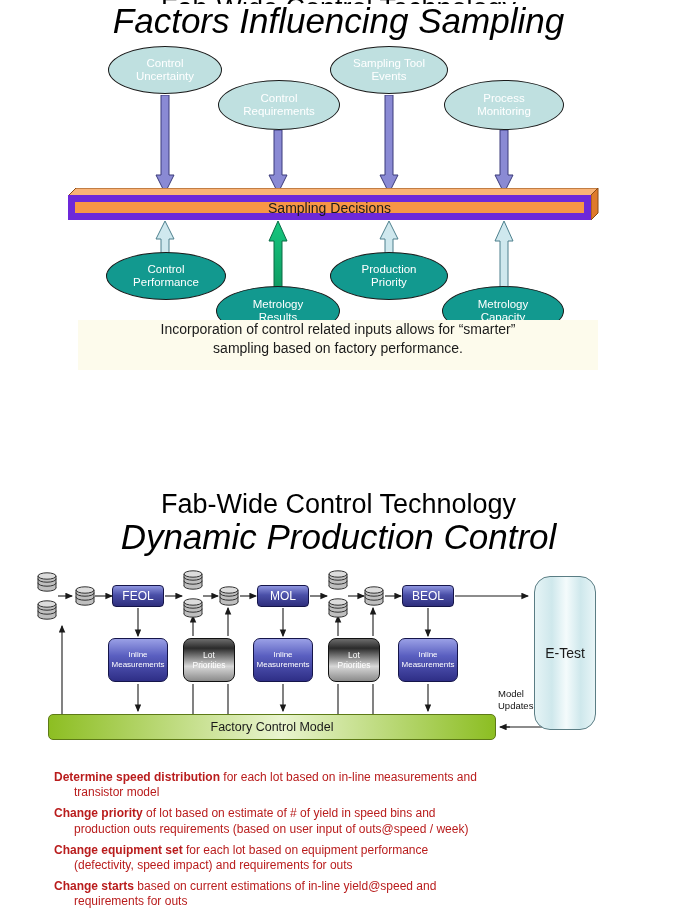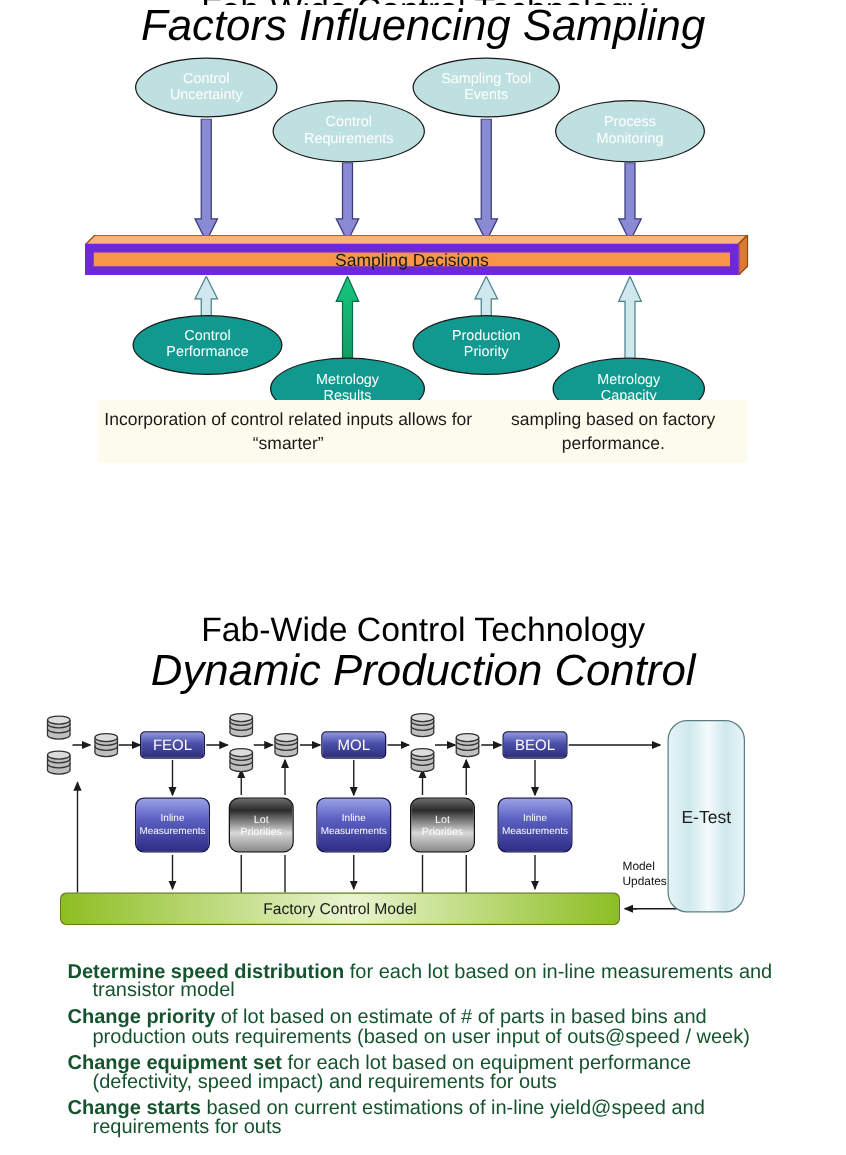--- a/index.html
+++ b/index.html
@@ -30,21 +30,21 @@
   #sampling-bar{position:absolute;left:68px;top:150px;width:530px;height:32px;}
   #sampling-bar .face{position:absolute;left:0;top:7px;width:523px;height:25px;
       background:#f79646;border:7px solid #6d28d9;box-sizing:border-box;
       display:flex;align-items:center;justify-content:center;
       font-size:14px;color:#1a1a1a;}
   #sampling-bar .topbev{position:absolute;left:0;top:0;width:530px;height:8px;}
   #sampling-bar .rightbev{position:absolute;left:515px;top:0;width:22px;height:32px;}
 
   
   #caption{position:absolute;left:78px;top:320px;width:520px;height:50px;
-    background:#fdfbec;display:flex;align-items:center;
+    background:#fdfbec;display:flex;flex-direction:column;align-items:center;
     justify-content:flex-start;font-size:14px;line-height:19px;color:#1a1a1a;text-align:center;}
 
   
   #bottom-diagram{position:absolute;left:0;top:568px;width:677px;height:200px;}
 
   .proc-box{position:absolute;width:52px;height:22px;border:1px solid #15154a;
     border-radius:4px;background:linear-gradient(180deg,#8f96e0 0%,#4a4fa8 45%,#2f2f7d 100%);
     color:#fff;font-size:12px;display:flex;align-items:center;justify-content:center;
     box-sizing:border-box;}
 
@@ -67,22 +67,22 @@
     border-radius:5px;
     background:linear-gradient(90deg,#8dbe22 0%,#e9f4cf 52%,#8cbe22 100%);
     display:flex;align-items:center;justify-content:center;font-size:12.5px;color:#1a1a1a;box-sizing:border-box;}
 
   #model-updates{position:absolute;left:498px;top:120px;width:60px;font-size:9.5px;
     line-height:12px;color:#111;text-align:left;}
 
   .wafer{position:absolute;}
 
   
-  #bullets{position:absolute;left:54px;top:770px;width:590px;font-size:16px;
-    line-height:15.2px;color:#14532d;}
+  #bullets{position:absolute;left:54px;top:770px;width:590px;font-size:12px;
+    line-height:15.2px;color:#b91c1c;}
   #bullets p{margin:0 0 6px 0;padding-left:0;text-indent:0;}
   #bullets p .ind{display:block;padding-left:20px;}
   #bullets b{font-weight:bold;}
 </style>
 </head>
 <body>
 
 <div class="slide">
 
   <div class="title-clip t1-cut">
@@ -441,21 +441,21 @@
       <div>Updates</div>
     </div>
   </div>
 
   <div id="bullets">
     <p>
       <b>Determine speed distribution</b><span> for each lot based on in-line measurements and</span>
       <span class="ind">transistor model</span>
     </p>
     <p>
-      <b>Change priority</b><span> of lot based on estimate of # of parts in based bins and</span>
+      <b>Change priority</b><span> of lot based on estimate of # of yield in speed bins and</span>
       <span class="ind">production outs requirements (based on user input of outs@speed / week)</span>
     </p>
     <p>
       <b>Change equipment set</b><span> for each lot based on equipment performance</span>
       <span class="ind">(defectivity, speed impact) and requirements for outs</span>
     </p>
     <p>
       <b>Change starts</b><span> based on current estimations of in-line yield@speed and</span>
       <span class="ind">requirements for outs</span>
     </p>

